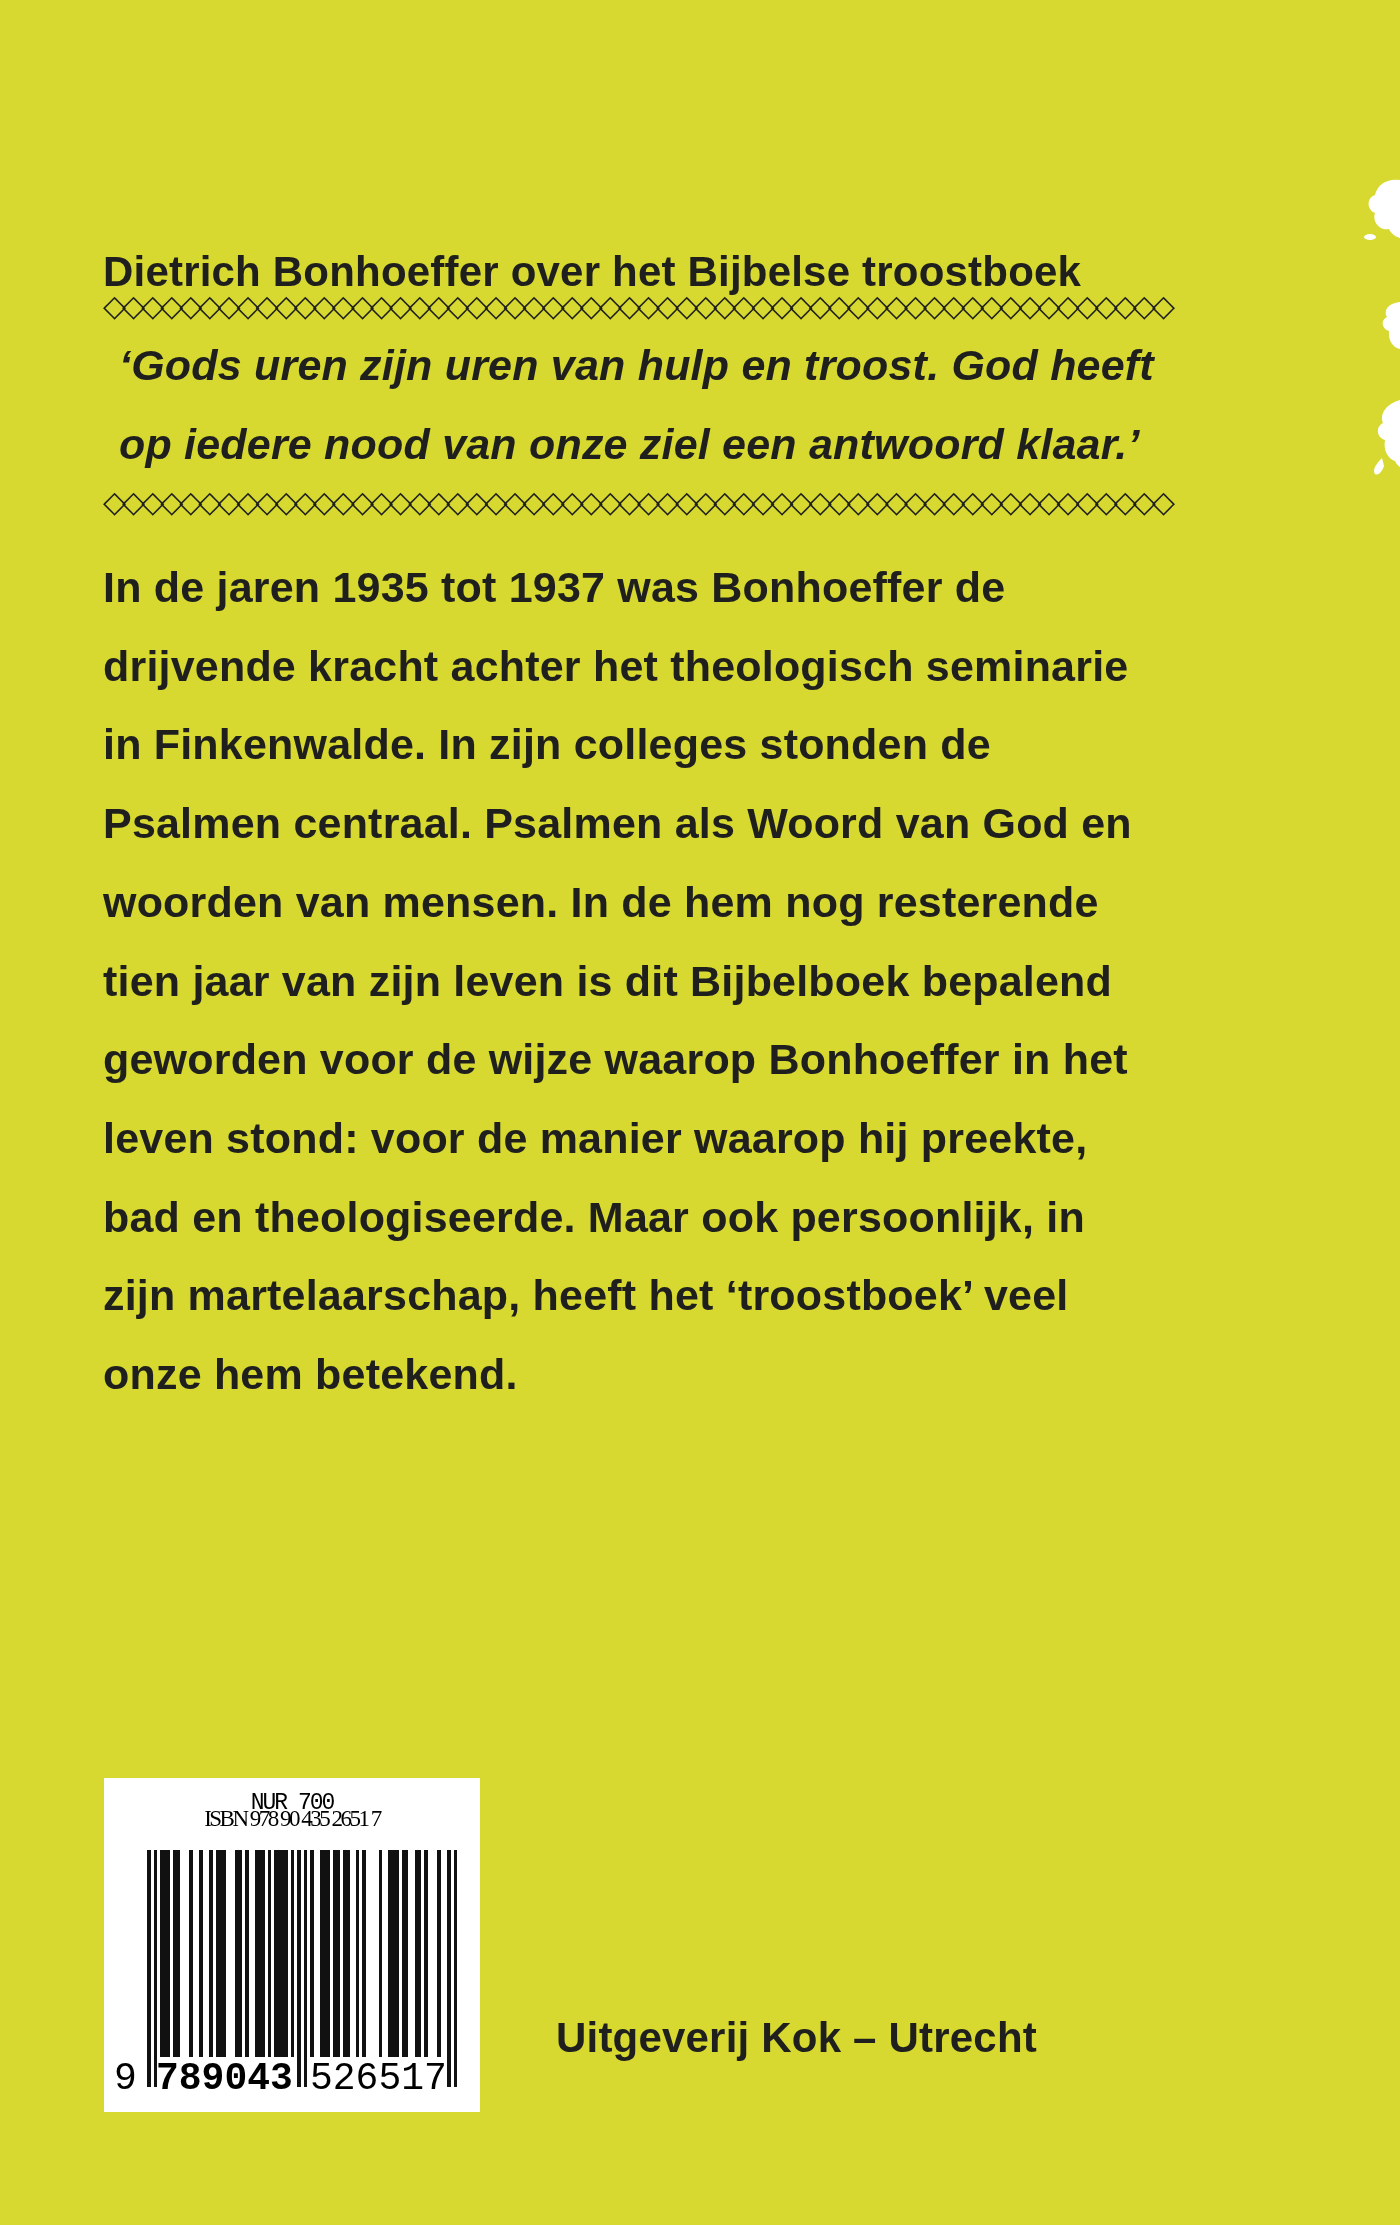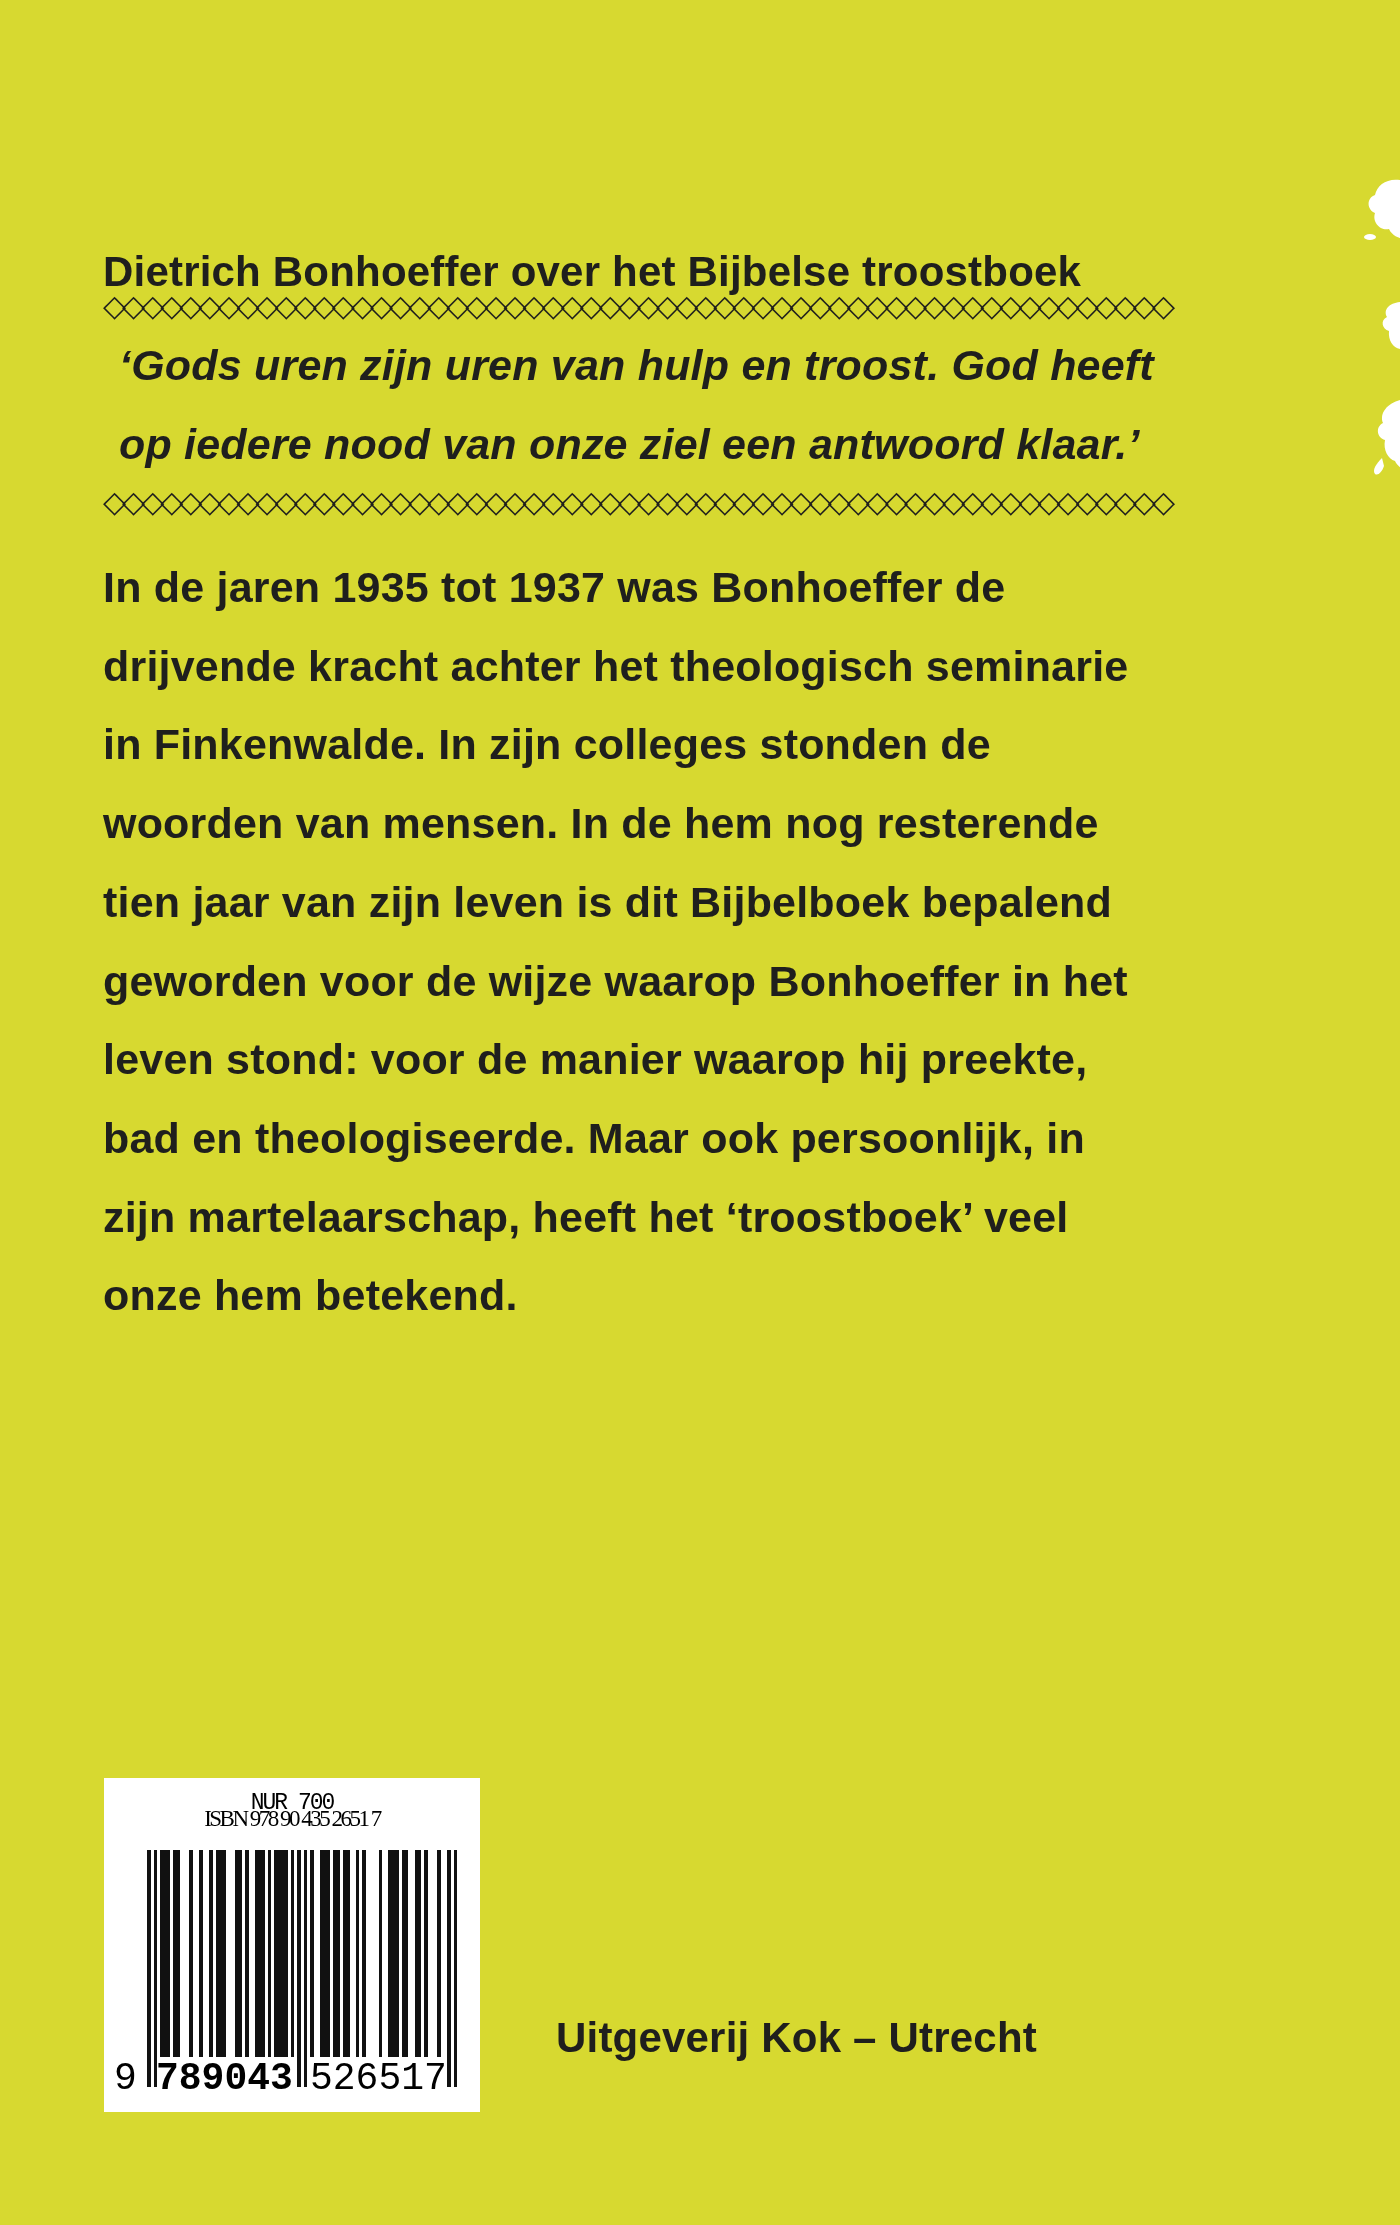--- a/index.html
+++ b/index.html
@@ -79,20 +79,21 @@
     <div>‘Gods uren zijn uren van hulp en troost. God heeft</div>
     <div>op iedere nood van onze ziel een antwoord klaar.’</div>
   </div>
 
   <div class="ornament bottom">◇◇◇◇◇◇◇◇◇◇◇◇◇◇◇◇◇◇◇◇◇◇◇◇◇◇◇◇◇◇◇◇◇◇◇◇◇◇◇◇◇◇◇◇◇◇◇◇◇◇◇◇◇◇◇◇</div>
 
   <div class="blurb">
     <div>In de jaren 1935 tot 1937 was Bonhoeffer de</div>
     <div>drijvende kracht achter het theologisch seminarie</div>
     <div>in Finkenwalde. In zijn colleges stonden de</div>
+    <div>Psalmen centraal. Psalmen als Woord van God en</div>
     <div>woorden van mensen. In de hem nog resterende</div>
     <div>tien jaar van zijn leven is dit Bijbelboek bepalend</div>
     <div>geworden voor de wijze waarop Bonhoeffer in het</div>
     <div>leven stond: voor de manier waarop hij preekte,</div>
     <div>bad en theologiseerde. Maar ook persoonlijk, in</div>
     <div>zijn martelaarschap, heeft het ‘troostboek’ veel</div>
     <div>onze hem betekend.</div>
   </div>
 
   <div class="panel" style="background: rgb(255, 255, 255);">

